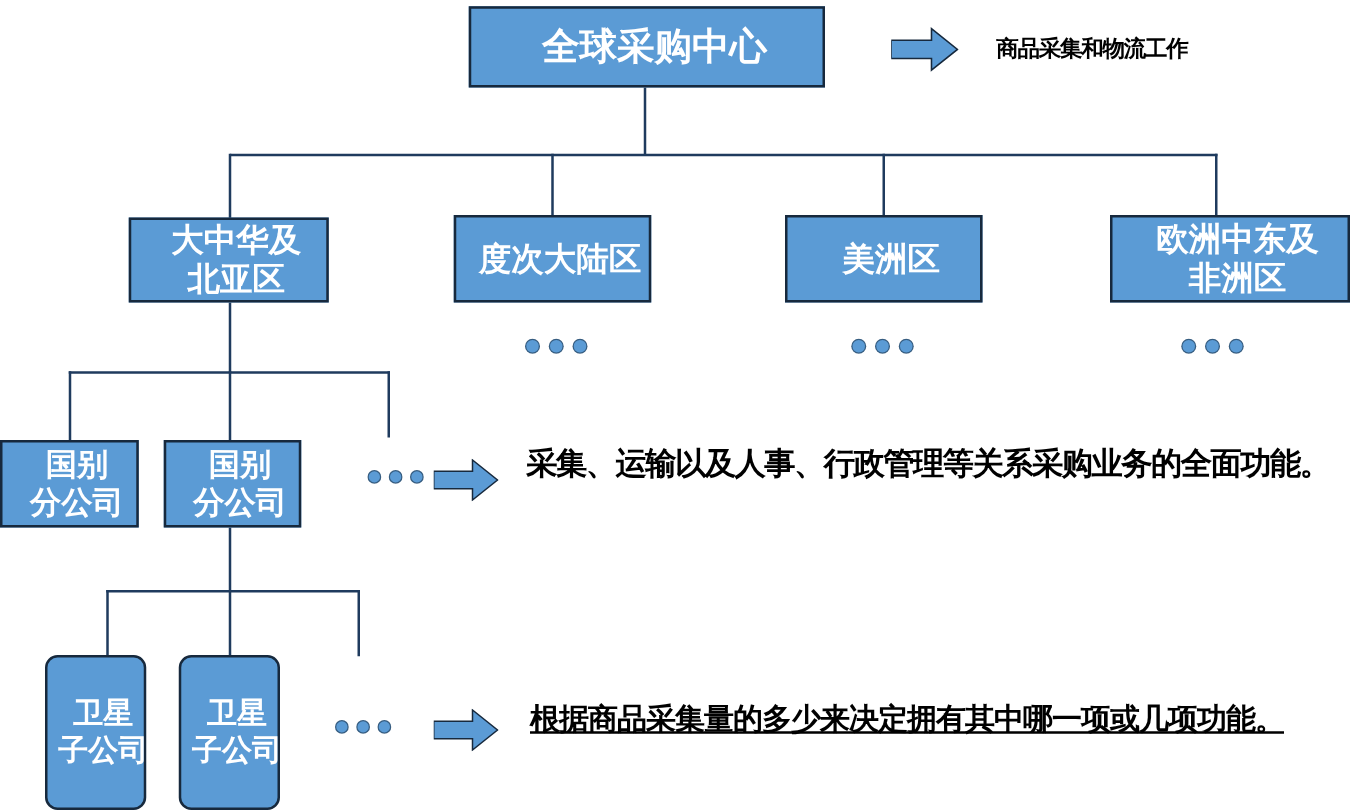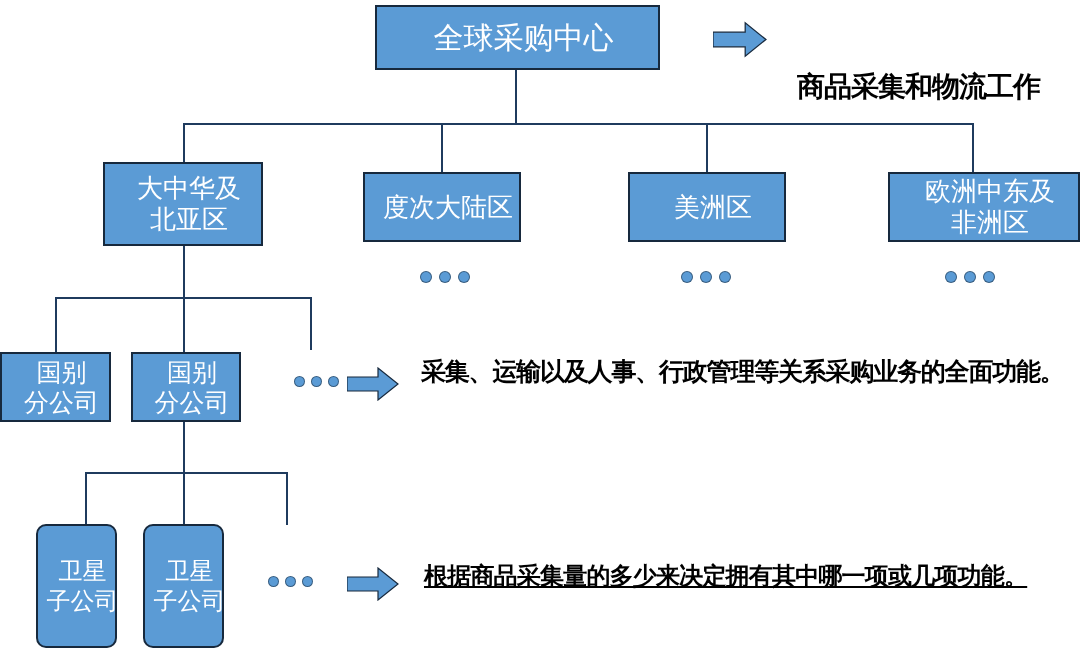--- a/index.html
+++ b/index.html
@@ -3,39 +3,39 @@
 <meta charset="utf-8">
 <style>
   html,body{margin:0;padding:0;background:#ffffff;}
   .canvas{
     position:relative;width:1080px;height:648px;overflow:hidden;background:#ffffff;
     font-family:"Liberation Sans", sans-serif;
   }
   .node{
     position:absolute;background:#5B9BD5;border:2px solid #17293D;
     display:flex;flex-direction:column;align-items:center;justify-content:center;
-    color:#ffffff;font-weight:normal;text-align:center;box-sizing:border-box;padding-left:12px;
+    color:#ffffff;font-weight:bold;text-align:center;box-sizing:border-box;padding-left:12px;
   }
   .node span{display:block;white-space:nowrap;}
   .root-node{font-size:30px;line-height:34px;}
   .region-node{font-size:26px;line-height:31px;}
   .branch-node{font-size:25px;line-height:30px;}
   .satellite-node{font-size:24px;line-height:30px;border-radius:10px;}
   .vline{position:absolute;width:2px;background:#1F3B5E;}
   .hline{position:absolute;height:2px;background:#1F3B5E;}
   .dots{position:absolute;display:flex;align-items:center;}
   .dots .dot{border-radius:50%;background:#5B9BD5;border:1px solid rgba(23,41,61,0.55);box-sizing:border-box;}
   .dots-lg .dot{width:12px;height:12px;margin-right:7px;}
   .dots-sm .dot{width:11px;height:11px;margin-right:6px;}
   .dots .dot:last-child{margin-right:0;}
   .arrow{position:absolute;}
   .note{
     position:absolute;color:#000000;font-weight:900;white-space:nowrap;
   }
-  .note-top{font-size:28px;letter-spacing:-1px;line-height:26px;margin-top:48px;}
+  .note-top{font-size:18px;letter-spacing:-1px;line-height:26px;}
   .note-mid{font-size:25px;letter-spacing:-1.2px;line-height:28px;}
   .note-bottom{font-size:24px;letter-spacing:-0.8px;line-height:26px;text-decoration:underline;}
 </style>
 </head>
 <body>
 
 <div class="canvas">
 
   <div class="vline" style="left:515px;top:70px;height:54px"></div>
   <div class="hline" style="left:184px;top:123px;width:790px"></div>
@@ -58,21 +58,21 @@
 
   <div class="node root-node" style="left:375px;top:5px;width:285px;height:65px">
     <span>全球采购中心</span>
   </div>
 
   <svg class="arrow" style="left:713px;top:21px" width="54" height="37" viewBox="0 0 52 34">
     <polygon points="0,10 31,10 31,1 51,17 31,33 31,24 0,24" fill="#5B9BD5" stroke="#17293D" stroke-width="1.2"></polygon>
   </svg>
   <div class="note note-top" style="left:797px;top:26px">商品采集和物流工作</div>
 
-  <div class="node region-node" style="left:103px;top:162px;width:160px;height:84px">
+  <div class="node region-node" style="left:103px;top:174px;width:160px;height:68px">
     <span>大中华及</span>
     <span>北亚区</span>
   </div>
   <div class="node region-node" style="left:363px;top:172px;width:158px;height:70px">
     <span>度次大陆区</span>
   </div>
   <div class="node region-node" style="left:628px;top:172px;width:158px;height:70px">
     <span>美洲区</span>
     <span></span>
   </div>

